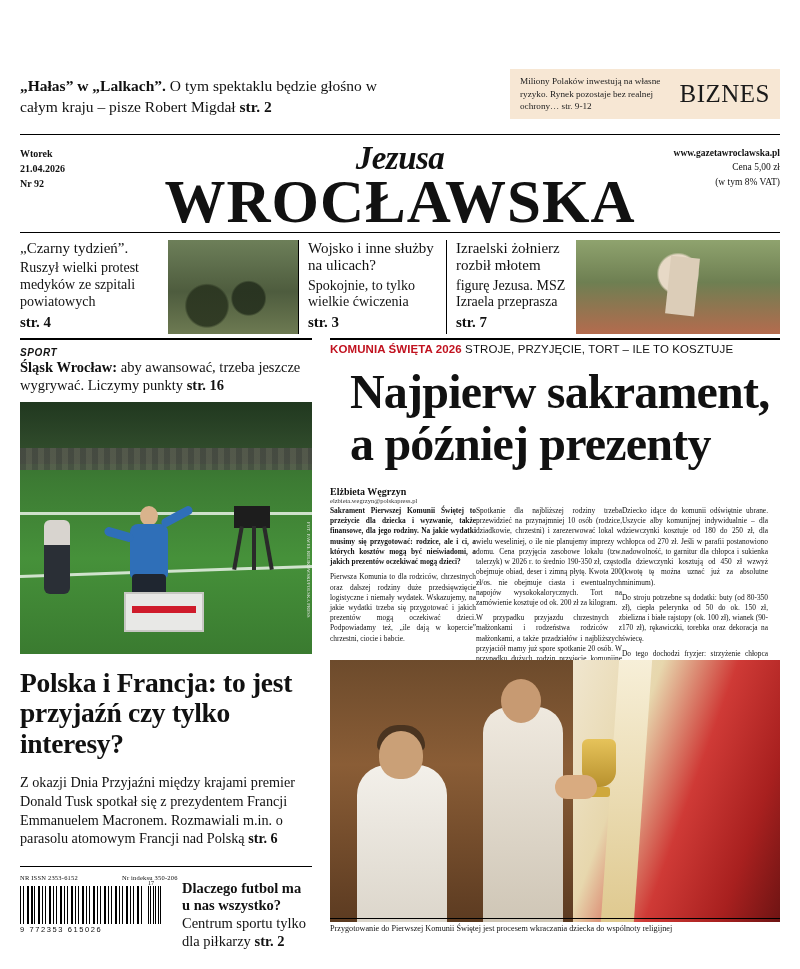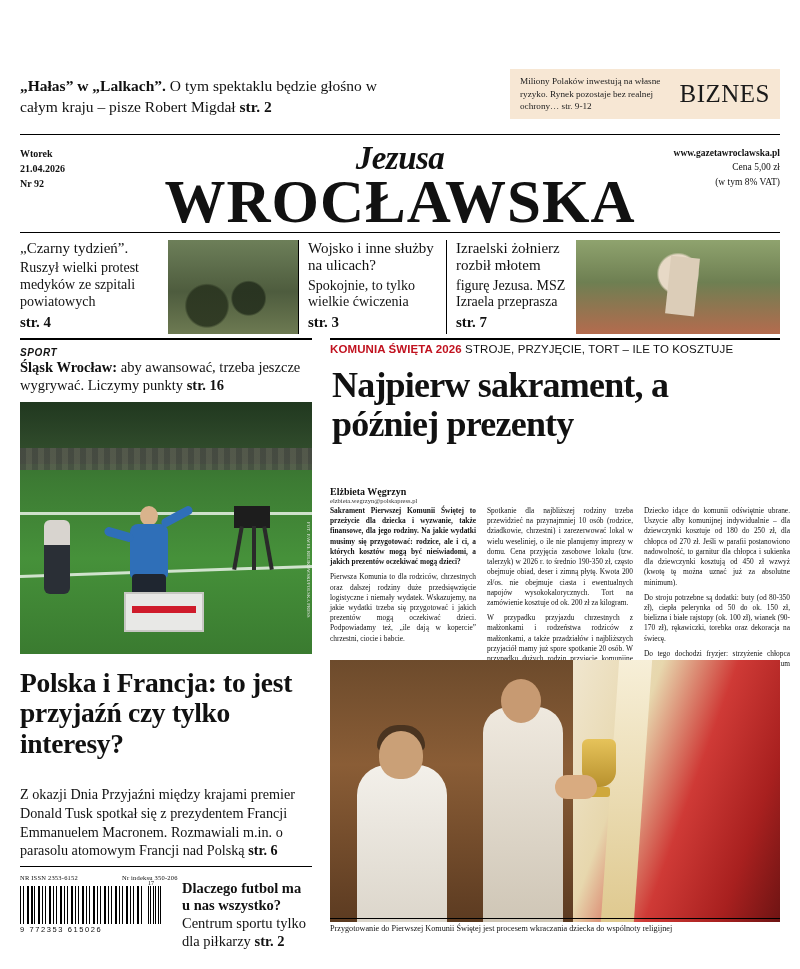--- a/index.html
+++ b/index.html
@@ -227,21 +227,21 @@
   }
 
   
   .pf {
     position: absolute; left: 20px; top: 668px; width: 292px;
   }
   .pf-head {
     font-size: 27.5px; font-weight: bold; line-height: 1.1; letter-spacing: -0.3px;
   }
   .pf-body {
-    margin-top: 26px;
+    margin-top: 14px;
     font-size: 14.2px; line-height: 1.33;
   }
   .pf-body .pg { font-weight: bold; }
 
   
   .issn {
     position: absolute; left: 20px; top: 874px;
     font-size: 6.5px; letter-spacing: .2px;
   }
   .index-no {
@@ -269,33 +269,33 @@
 
   
   .kicker {
     position: absolute; left: 330px; top: 343px; right: 20px;
     font-family: "Liberation Sans", sans-serif;
     font-size: 11.5px; letter-spacing: .1px;
   }
   .kicker .red { color: #c1121f; font-weight: bold; }
   .kicker .rest { color: #111; }
   .main-head {
-    position: absolute; left: 332px; top: 366px; right: 20px;
-    font-size: 36px; font-weight: bold; line-height: 1.08; letter-spacing: -0.8px;
+    position: absolute; left: 350px; top: 366px; right: 20px;
+    font-size: 48px; font-weight: bold; line-height: 1.08; letter-spacing: -0.8px;
   }
 
   .byline {
     position: absolute; left: 330px; top: 486px; width: 140px;
   }
   .byline .nm { font-size: 10px; font-weight: bold; }
   .byline .em { font-size: 6.5px; color: #333; }
 
   .cols {
     position: absolute; left: 330px; top: 506px; right: 5px; height: 185px;
-    display: flex; gap: 11px;
+    display: flex; 
   }
   .col { width: 146px; font-size: 7.4px; line-height: 1.38; text-align: justify; }
   .col p { margin: 0 0 5px 0; }
   .col p.lead { font-weight: bold; }
   .col .italic { font-style: italic; }
 
   
   .communion {
     position: absolute; left: 330px; top: 660px; right: 20px; height: 262px;
     overflow: hidden;

